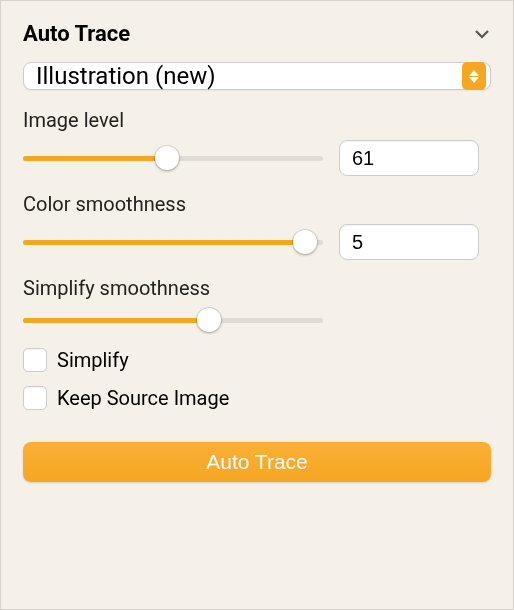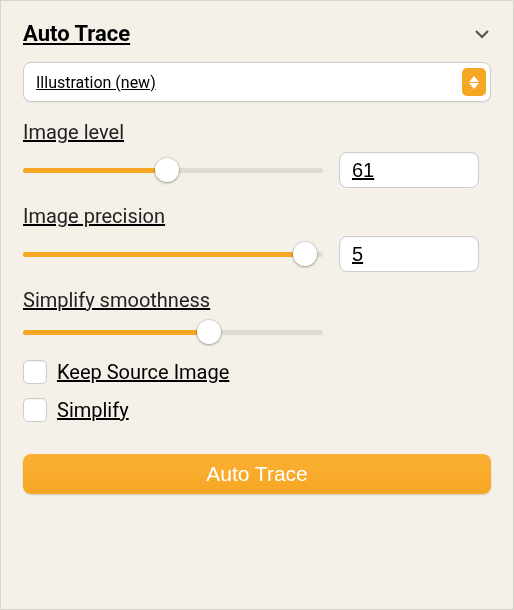--- a/index.html
+++ b/index.html
@@ -6,21 +6,20 @@
 body {
   font-family: -apple-system, BlinkMacSystemFont, "Segoe UI", Roboto, sans-serif;
   background: #f5f1e8;
   width: 514px;
   height: 610px;
   padding: 0;
   border: 1px solid #d8d4cb;
 }
 .panel {
   padding: 20px 22px 20px 22px;
-  text-decoration: underline;
 }
 .header {
   display: flex;
   justify-content: space-between;
   align-items: center;
   margin-bottom: 16px;
 }
 .header-title {
   font-size: 22px;
   font-weight: 700;
@@ -44,26 +43,26 @@
   color: #222;
   margin-bottom: 8px;
   display: block;
 }
 .select-wrap {
   position: relative;
   margin-bottom: 18px;
 }
 .select {
   width: 100%;
-  height: 40px;
+  height: 28px;
   background: #fff;
   border: 1px solid #ccc;
   border-radius: 8px;
   padding: 0 12px;
-  font-size: 16px;
+  font-size: 24px;
   display: flex;
   align-items: center;
   cursor: pointer;
   box-shadow: 0 1px 1px rgba(0,0,0,0.05);
 }
 .select-arrows {
   position: absolute;
   right: 5px;
   top: 50%;
   transform: translateY(-50%);
@@ -199,21 +198,21 @@
         <div class="slider-track">
           <div class="slider-fill" id="fill-detail" style="width: 48%;"></div>
         </div>
         <div class="slider-thumb" id="thumb-detail" style="left: 48%;"></div>
       </div>
       <input class="value-input" value="61" style="">
     </div>
   </div>
 
   <div class="slider-row">
-    <label class="field-label">Image precision</label>
+    <label class="field-label">Color smoothness</label>
     <div class="slider-controls">
       <div class="slider-track-wrap">
         <div class="slider-track">
           <div class="slider-fill" id="fill-color" style="width: 94%;"></div>
         </div>
         <div class="slider-thumb" id="thumb-color" style="left: 94%;"></div>
       </div>
       <input class="value-input" value="5" style="">
     </div>
   </div>
@@ -225,23 +224,23 @@
         <div class="slider-track">
           <div class="slider-fill" id="fill-gradient" style="width: 62%;"></div>
         </div>
         <div class="slider-thumb" id="thumb-gradient" style="left: 62%;"></div>
       </div>
     </div>
   </div>
 
   <div class="checkbox-row">
     <div class="checkbox"></div>
-    <span class="checkbox-label">Keep Source Image</span>
+    <span class="checkbox-label">Simplify</span>
   </div>
 
   <div class="checkbox-row">
     <div class="checkbox"></div>
-    <span class="checkbox-label">Simplify</span>
+    <span class="checkbox-label">Keep Source Image</span>
   </div>
 
   <button class="action-button">Auto Trace</button>
 
 </div>
 
 </body></html>

